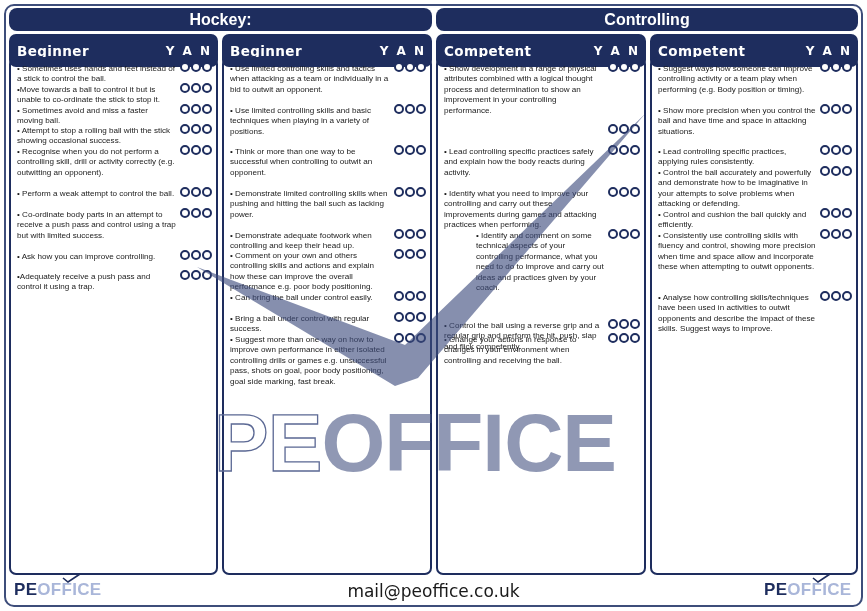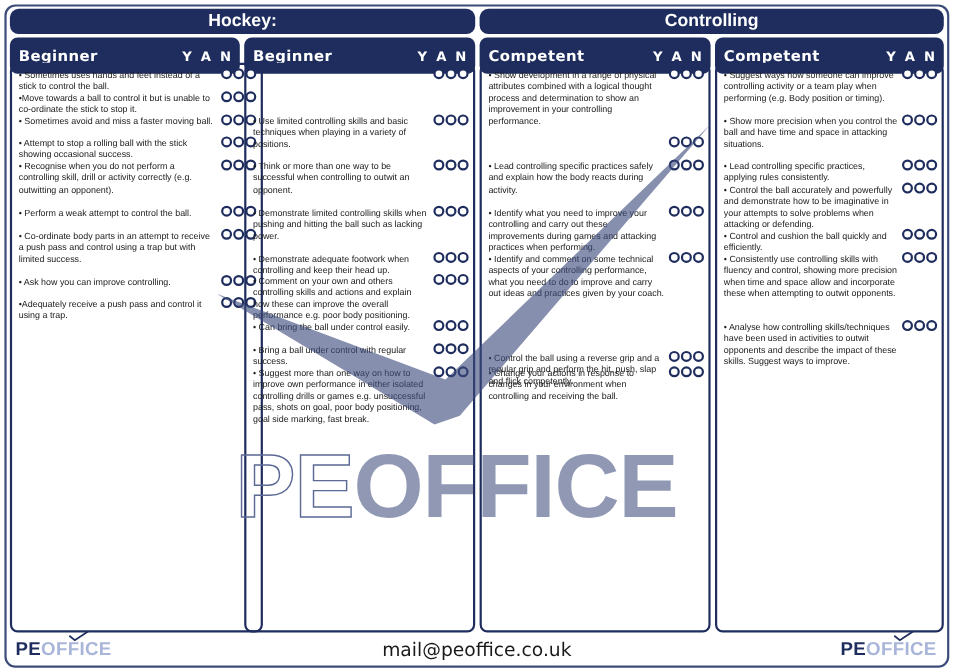--- a/index.html
+++ b/index.html
@@ -23,21 +23,21 @@
     border-radius: 7px; color: #fff; display: flex; align-items: center;
     justify-content: space-between; padding: 0 6px 0 8px;
   }
   .col-header .level { font-family: "DejaVu Sans", sans-serif; font-weight: bold; font-size: 13.5px; letter-spacing: 0.4px; }
   .col-header .yan { font-family: "DejaVu Sans", sans-serif; font-weight: bold; font-size: 12px; letter-spacing: 2px; }
 
   .col-box {
     position: absolute; top: 57px; height: 518px; border: 2px solid #1e2d5e;
     border-radius: 7px; background: transparent;
   }
-  .c1 { left: 9px; width: 230px; }
+  .c1 { left: 9px; width: 209px; }
   .c2 { left: 222px; width: 210px; }
   .c3 { left: 436px; width: 210px; }
   .c4 { left: 650px; width: 208px; }
 
   .item {
     position: absolute; left: 6px; right: 4px; font-size: 8.1px; line-height: 10.4px;
     color: #1a1a1a; padding-right: 36px;
   }
   .item .txt { display: block; }
   .circles {
@@ -169,20 +169,21 @@
       <span class="txt">•Adequately receive a push pass and control it using a trap.</span>
       <span class="circles">
         <span class="circle"></span>
         <span class="circle"></span>
         <span class="circle"></span>
       </span>
     </div>
   </div>
 <div class="col-box c2">
     <div class="item" style="top: 5px;">
+      <span class="txt">• Use limited controlling skills and tactics when attacking as a team or individually in a bid to outwit an opponent.</span>
       <span class="circles">
         <span class="circle"></span>
         <span class="circle"></span>
         <span class="circle"></span>
       </span>
     </div>
     <div class="item" style="top: 47px;">
       <span class="txt">• Use limited controlling skills and basic techniques when playing in a variety of positions.</span>
       <span class="circles">
         <span class="circle"></span>
@@ -272,21 +273,21 @@
       </span>
     </div>
     <div class="item" style="top: 130px;">
       <span class="txt">• Identify what you need to improve your controlling and carry out these improvements during games and attacking practices when performing.</span>
       <span class="circles">
         <span class="circle"></span>
         <span class="circle"></span>
         <span class="circle"></span>
       </span>
     </div>
-    <div class="item" style="top: 172px;">
+    <div class="item" style="top: 172px; margin-left: 32px;">
       <span class="txt">• Identify and comment on some technical aspects of your controlling performance, what you need to do to improve and carry out ideas and practices given by your coach.</span>
       <span class="circles">
         <span class="circle"></span>
         <span class="circle"></span>
         <span class="circle"></span>
       </span>
     </div>
     <div class="item" style="top: 234px; margin-top: 28px;">
       <span class="txt">• Control the ball using a reverse grip and a regular grip and perform the hit, push, slap and flick competently.</span>
       <span class="circles">

